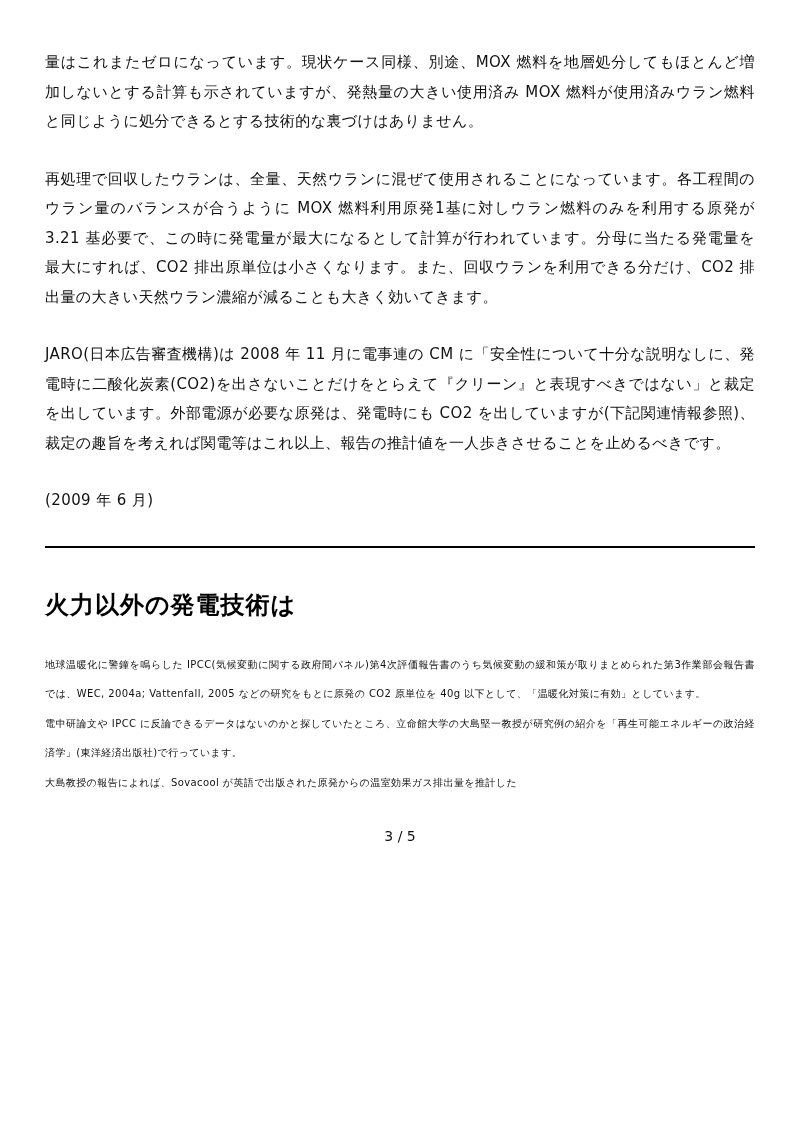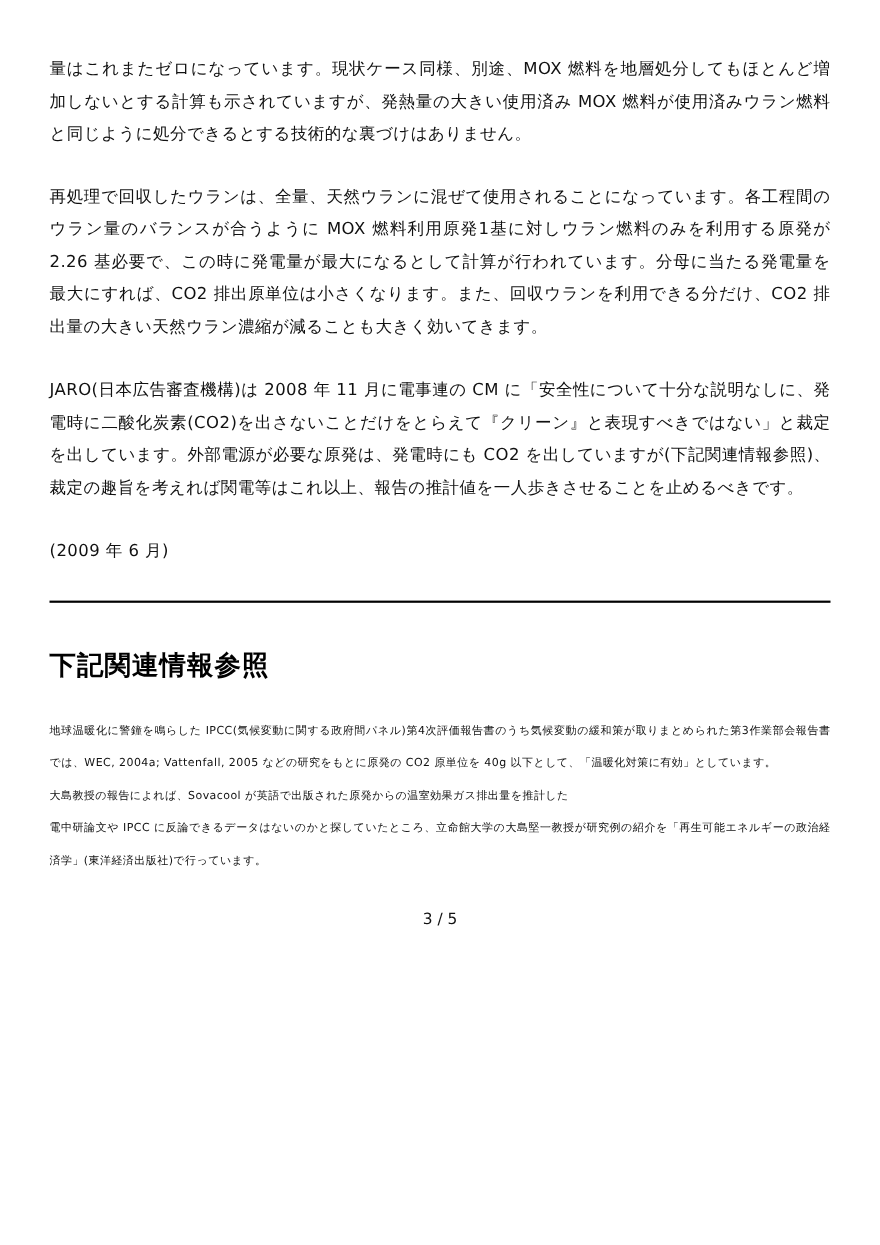--- a/index.html
+++ b/index.html
@@ -64,32 +64,32 @@
     color: #111111;
   }
 </style>
 </head>
 <body>
 
 <div class="page">
 
   <p class="body-paragraph">量はこれまたゼロになっています。現状ケース同様、別途、MOX 燃料を地層処分してもほとんど増加しないとする計算も示されていますが、発熱量の大きい使用済み MOX 燃料が使用済みウラン燃料と同じように処分できるとする技術的な裏づけはありません。</p>
 
-  <p class="body-paragraph">再処理で回収したウランは、全量、天然ウランに混ぜて使用されることになっています。各工程間のウラン量のバランスが合うように MOX 燃料利用原発1基に対しウラン燃料のみを利用する原発が 2.26 基必要で、この時に発電量が最大になるとして計算が行われています。分母に当たる発電量を最大にすれば、CO2 排出原単位は小さくなります。また、回収ウランを利用できる分だけ、CO2 排出量の大きい天然ウラン濃縮が減ることも大きく効いてきます。</p>
+  <p class="body-paragraph">再処理で回収したウランは、全量、天然ウランに混ぜて使用されることになっています。各工程間のウラン量のバランスが合うように MOX 燃料利用原発1基に対しウラン燃料のみを利用する原発が 3.21 基必要で、この時に発電量が最大になるとして計算が行われています。分母に当たる発電量を最大にすれば、CO2 排出原単位は小さくなります。また、回収ウランを利用できる分だけ、CO2 排出量の大きい天然ウラン濃縮が減ることも大きく効いてきます。</p>
 
 
   <p class="body-paragraph">JARO(日本広告審査機構)は 2008 年 11 月に電事連の CM に「安全性について十分な説明なしに、発電時に二酸化炭素(CO2)を出さないことだけをとらえて『クリーン』と表現すべきではない」と裁定を出しています。外部電源が必要な原発は、発電時にも CO2 を出していますが(下記関連情報参照)、裁定の趣旨を考えれば関電等はこれ以上、報告の推計値を一人歩きさせることを止めるべきです。</p>
 
   <p class="date-note">(2009 年 6 月)</p>
 
   <hr class="section-divider">
 
-  <h1 class="section-heading">下記関連情報参照</h1>
+  <h1 class="section-heading">火力以外の発電技術は</h1>
 
   <p class="section-paragraph">地球温暖化に警鐘を鳴らした IPCC(気候変動に関する政府間パネル)第4次評価報告書のうち気候変動の緩和策が取りまとめられた第3作業部会報告書では、WEC, 2004a; Vattenfall, 2005 などの研究をもとに原発の CO2 原単位を 40g 以下として、「温暖化対策に有効」としています。</p>
 
+  <p class="section-paragraph">電中研論文や IPCC に反論できるデータはないのかと探していたところ、立命館大学の大島堅一教授が研究例の紹介を「再生可能エネルギーの政治経済学」(東洋経済出版社)で行っています。</p>
+
   <p class="section-paragraph">大島教授の報告によれば、Sovacool が英語で出版された原発からの温室効果ガス排出量を推計した</p>
-
-  <p class="section-paragraph">電中研論文や IPCC に反論できるデータはないのかと探していたところ、立命館大学の大島堅一教授が研究例の紹介を「再生可能エネルギーの政治経済学」(東洋経済出版社)で行っています。</p>
 
   <div class="page-footer">3 / 5</div>
 
 </div>
 
 </body></html>

